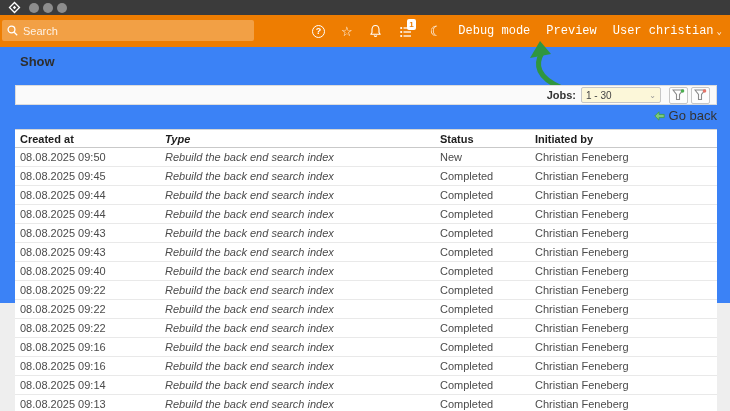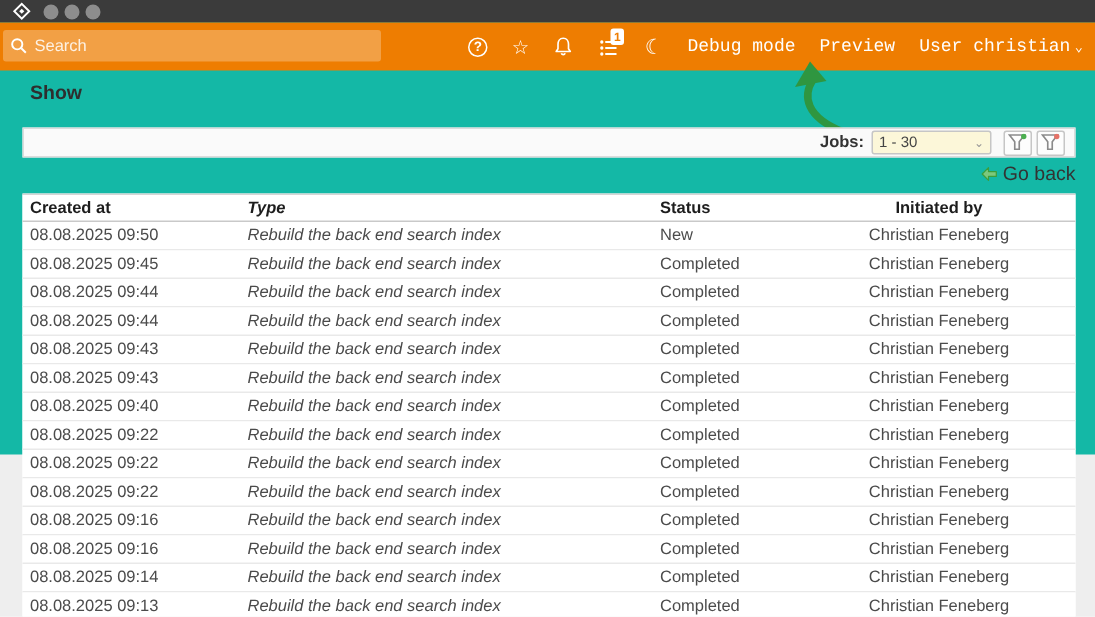--- a/index.html
+++ b/index.html
@@ -1,18 +1,18 @@
 <!DOCTYPE html>
 <html><head>
 <meta charset="utf-8">
 <style>
   * { margin:0; padding:0; box-sizing:border-box; }
   html,body { width:730px; height:411px; overflow:hidden; background:#eeeeee;
               font-family:"Liberation Sans", sans-serif; }
-  .stage { position:relative; width:730px; height:303px; background:#14b8a6; }
+  .stage { position:relative; width:730px; height:303px; background:#3b82f6; }
 
   
   .topbar { position:absolute; left:0; top:0; width:730px; height:15px;
             background:#3b3b3b; display:flex; align-items:center; }
   .logo { margin-left:8px; width:13px; height:13px; }
   .winDot { width:10px; height:10px; border-radius:50%; background:#8d8d8d; margin-left:4px; }
   .winDot:first-of-type { margin-left:8px; }
 
   
   .orangebar { position:absolute; left:0; top:15px; width:730px; height:32px;
@@ -65,21 +65,21 @@
   
   .jobtable { position:absolute; left:15px; top:129px; width:702px; background:#ffffff;
               border-top:1px solid #d5d5d5; }
   .trow { display:flex; height:19px; align-items:center; border-bottom:1px solid #e9e9e9;
           font-size:11px; color:#4b4b4b; background:#ffffff; }
   .trow.head { height:18px; font-weight:bold; color:#1d1d1d;
                border-bottom:1px solid #c9c9c9; }
   .c1 { width:150px; padding-left:5px; }
   .c2 { width:275px;font-style:italic; }
   .c3 { width:95px; }
-  .c4 { flex:1;text-align:center; }
+  .c4 { flex:1; }
 </style>
 </head>
 <body>
 
 <div class="stage">
 
   <div class="topbar">
     <svg class="logo" viewBox="0 0 14 14">
       <rect x="3.2" y="3.2" width="7.6" height="7.6" fill="none" stroke="#ffffff" stroke-width="1.4" transform="rotate(45 7 7)"></rect>
       <rect x="5.7" y="5.7" width="2.6" height="2.6" fill="#ffffff" transform="rotate(45 7 7)"></rect>

